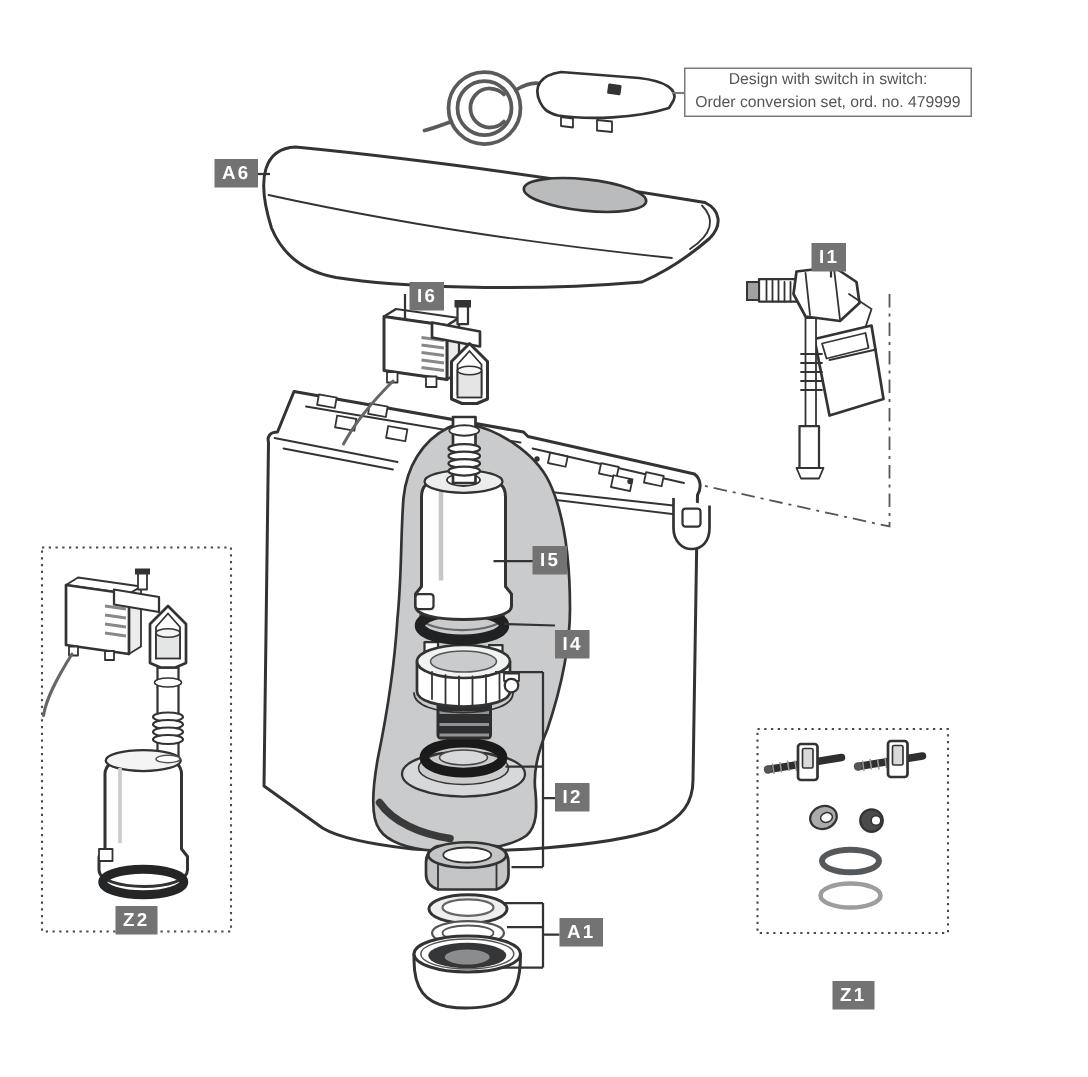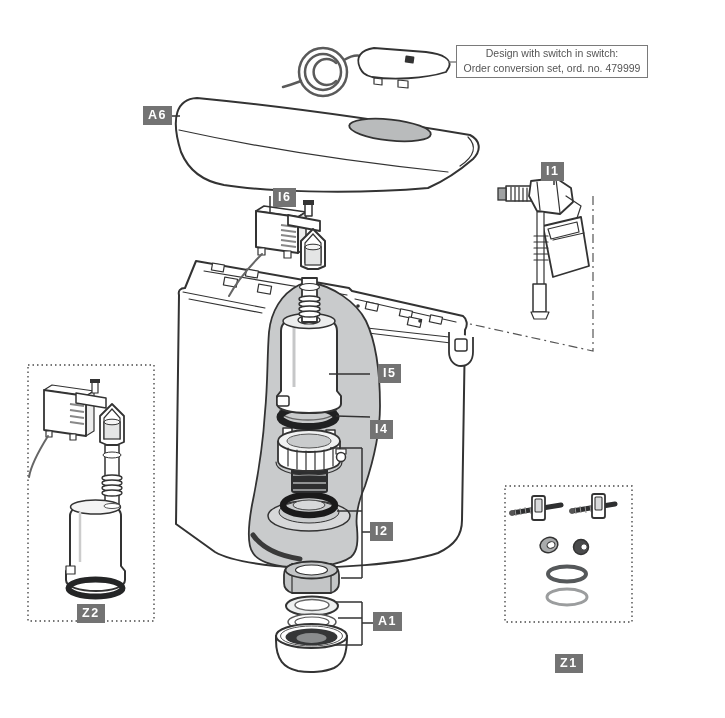--- a/index.html
+++ b/index.html
@@ -222,20 +222,20 @@
 </svg>
 
 <div class="notebox">
   <div>Design with switch in switch:</div>
   <div>Order conversion set, ord. no. 479999</div>
 </div>
 
 <div class="plabel" style="left:143px;top:106px;">A6</div>
 <div class="plabel" style="left:256px;top:188px;margin-left:17px;">I6</div>
 <div class="plabel" style="left:541px;top:162px;">I1</div>
-<div class="plabel" style="left:378px;top:364px;">I5</div>
+<div class="plabel" style="left:355px;top:364px;">I5</div>
 <div class="plabel" style="left:370px;top:420px;">I4</div>
 <div class="plabel" style="left:370px;top:522px;">I2</div>
 <div class="plabel" style="left:373px;top:612px;">A1</div>
 <div class="plabel" style="left:77px;top:604px;">Z2</div>
 <div class="plabel" style="left:555px;top:610px;margin-top:44px;">Z1</div>
 
 </div>
 
 </body></html>

